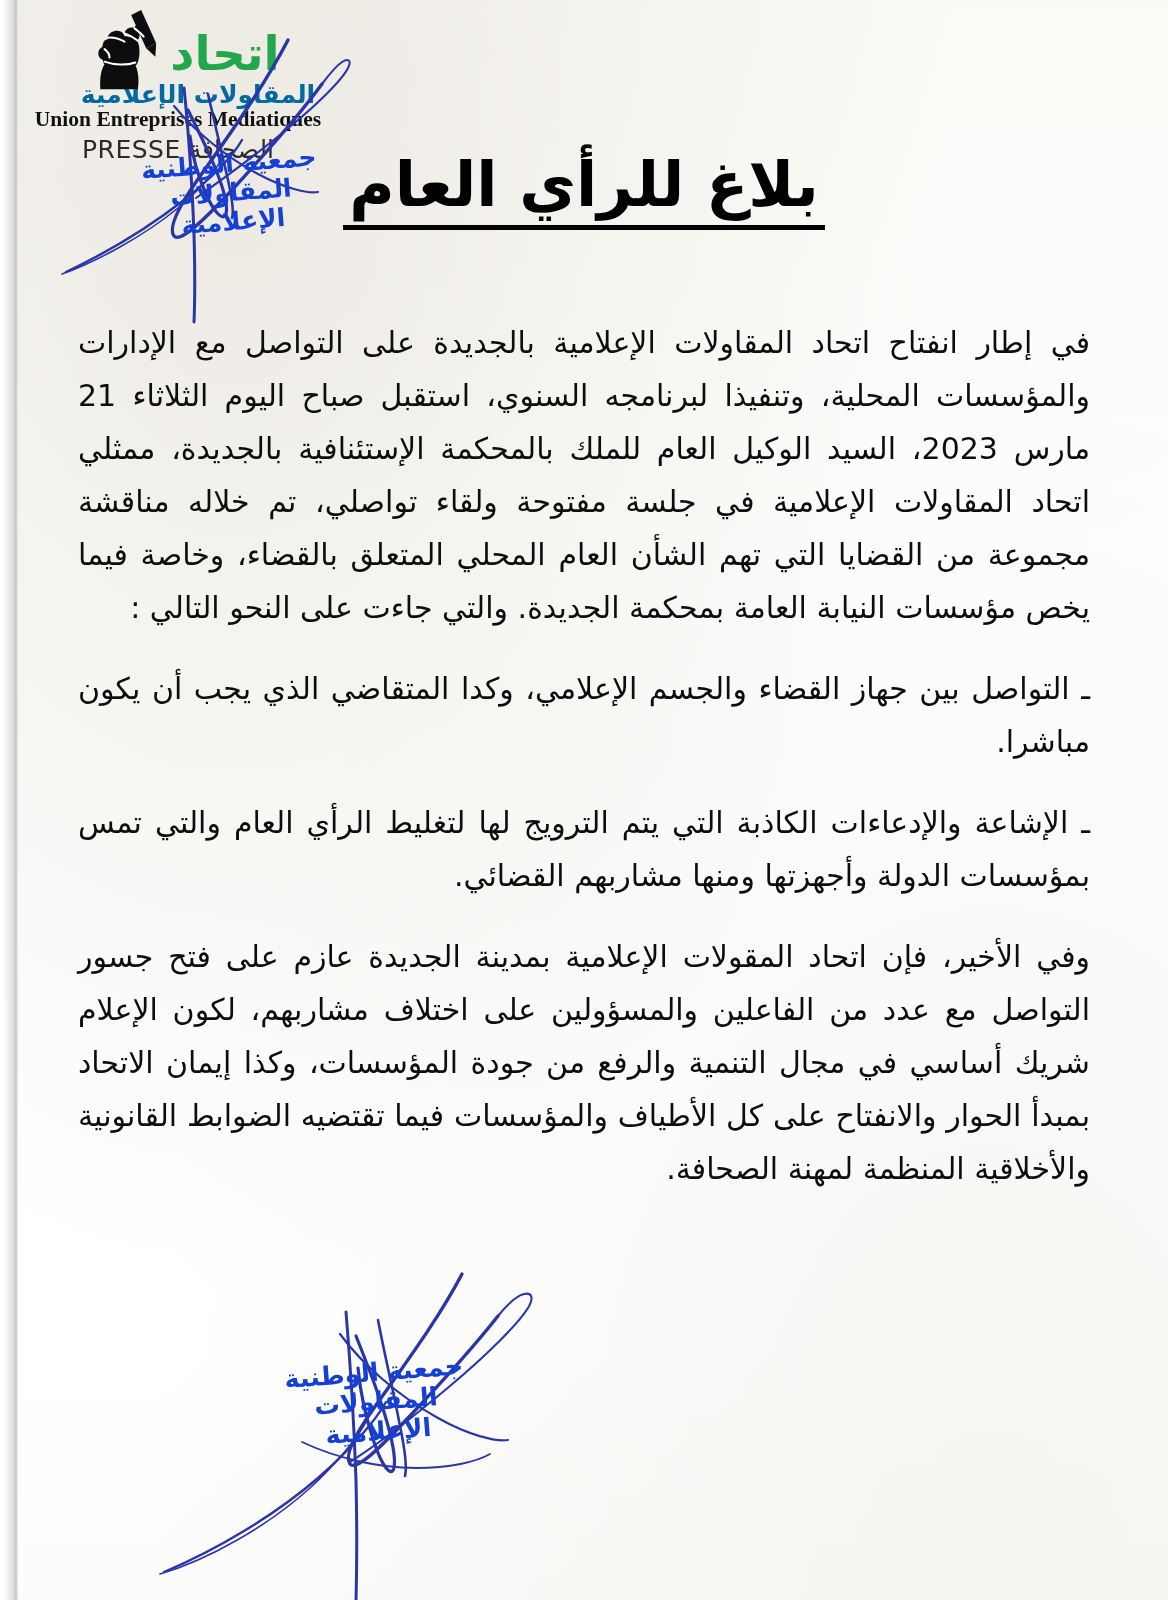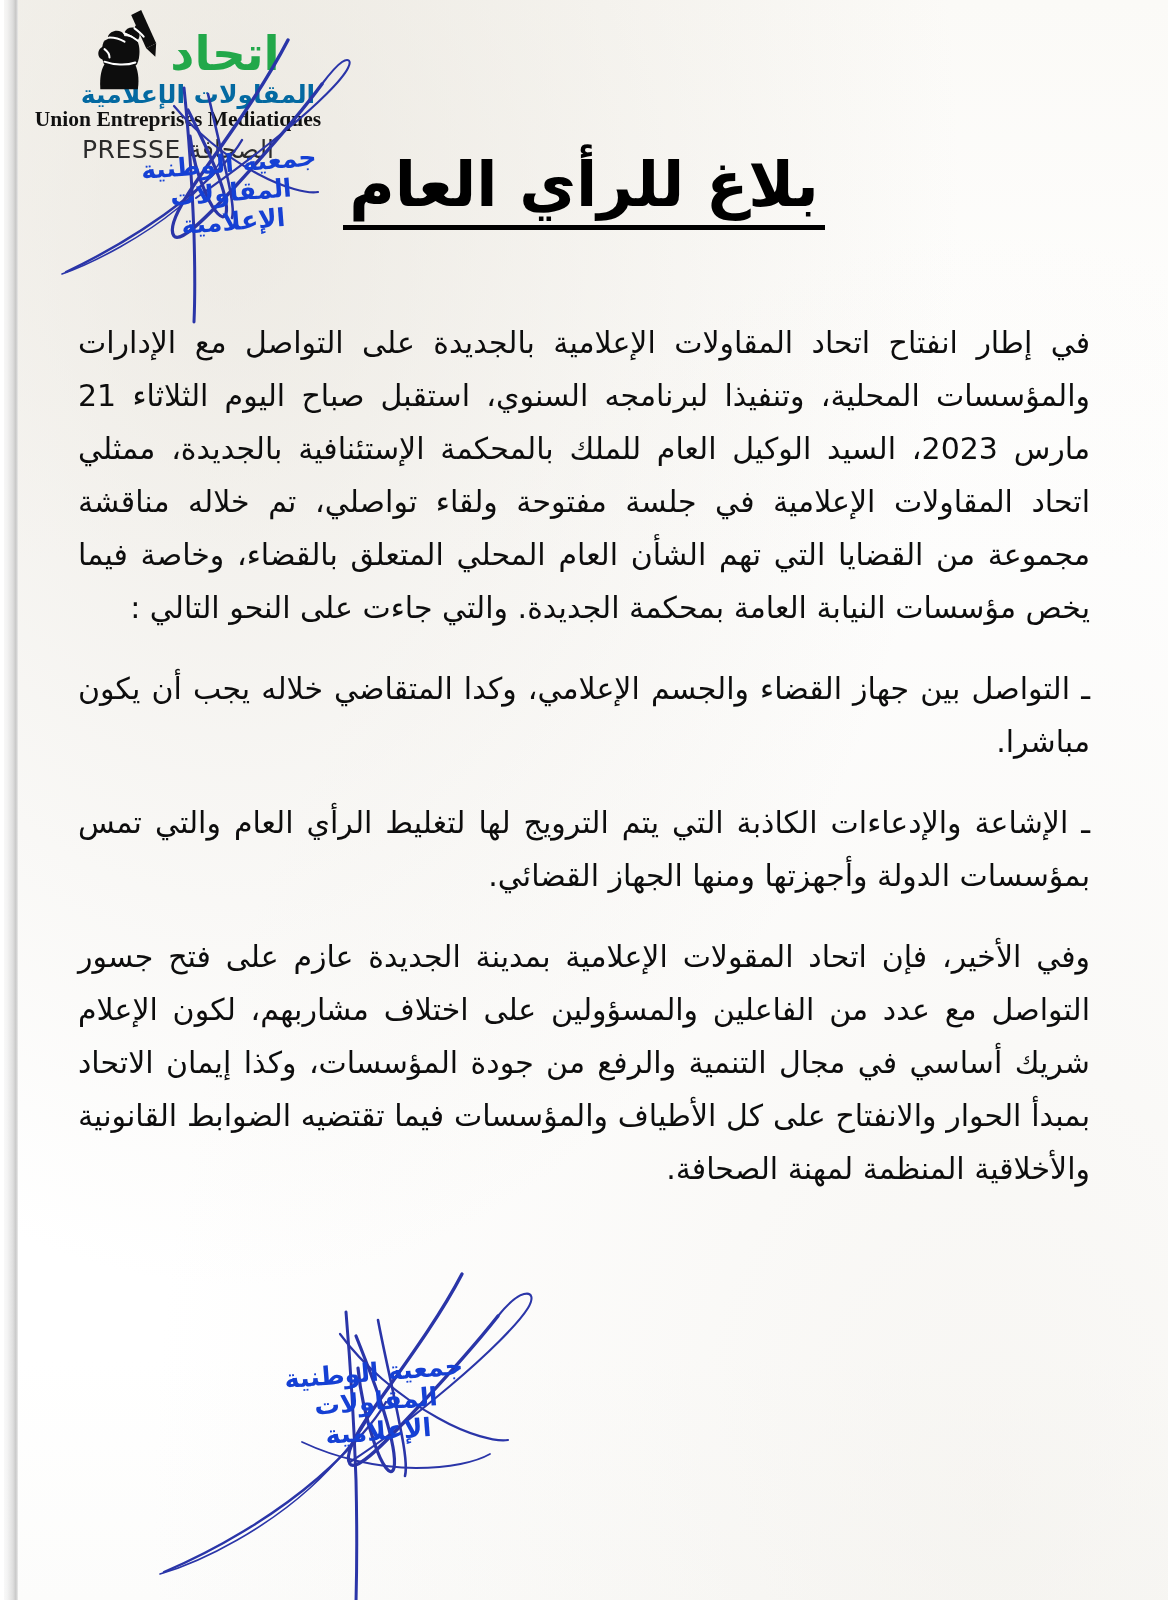--- a/index.html
+++ b/index.html
@@ -232,22 +232,22 @@
     <div class="logo-line-fr">Union Entreprises Mediatiques</div>
     <div class="logo-line-presse">الصحافة PRESSE</div>
   </div>
 
   <h1 class="doc-title">
     <span class="t-inner">بلاغ للرأي العام</span>
   </h1>
 
   <div class="body-text">
     <p>في إطار انفتاح اتحاد المقاولات الإعلامية بالجديدة على التواصل مع الإدارات والمؤسسات المحلية، وتنفيذا لبرنامجه السنوي، استقبل صباح اليوم الثلاثاء 21 مارس 2023، السيد الوكيل العام للملك بالمحكمة الإستئنافية بالجديدة، ممثلي اتحاد المقاولات الإعلامية في جلسة مفتوحة ولقاء تواصلي، تم خلاله مناقشة مجموعة من القضايا التي تهم الشأن العام المحلي المتعلق بالقضاء، وخاصة فيما يخص مؤسسات النيابة العامة بمحكمة الجديدة. والتي جاءت على النحو التالي :</p>
-    <p>ـ التواصل بين جهاز القضاء والجسم الإعلامي، وكدا المتقاضي خلاله يجب أن يكون مباشرا.</p>
-    <p>ـ الإشاعة والإدعاءات الكاذبة التي يتم الترويج لها لتغليط الرأي العام والتي تمس بمؤسسات الدولة وأجهزتها ومنها الجهاز القضائي.</p>
+    <p>ـ التواصل بين جهاز القضاء والجسم الإعلامي، وكدا المتقاضي الذي يجب أن يكون مباشرا.</p>
+    <p>ـ الإشاعة والإدعاءات الكاذبة التي يتم الترويج لها لتغليط الرأي العام والتي تمس بمؤسسات الدولة وأجهزتها ومنها مشاربهم القضائي.</p>
     <p class="last">وفي الأخير، فإن اتحاد المقولات الإعلامية بمدينة الجديدة عازم على فتح جسور التواصل مع عدد من الفاعلين والمسؤولين على اختلاف مشاربهم، لكون الإعلام شريك أساسي في مجال التنمية والرفع من جودة المؤسسات، وكذا إيمان الاتحاد بمبدأ الحوار والانفتاح على كل الأطياف والمؤسسات فيما تقتضيه الضوابط القانونية والأخلاقية المنظمة لمهنة الصحافة.</p>
   </div>
 
   <div class="stamp stamp-top">
     <svg viewBox="0 0 340 300" aria-hidden="true">
       <g fill="none" stroke="#2a35a8" stroke-linecap="round" stroke-linejoin="round">
         <path d="M232 18 C205 70 168 120 140 160 C122 186 112 206 118 214 C124 221 146 200 176 168 C208 133 244 92 266 62" stroke-width="3.4"></path>
         <path d="M266 62 C272 54 280 44 286 40 C292 36 296 38 292 46 C286 58 262 82 230 108 C196 136 160 162 140 176" stroke-width="2.1"></path>
         <path d="M132 88 C140 104 152 128 160 148 C168 168 172 184 170 192 C167 200 158 190 150 172 C142 154 136 132 134 114" stroke-width="3.2"></path>
         <path d="M152 72 C158 98 166 132 172 158 C176 176 178 190 176 196" stroke-width="2.6"></path>

